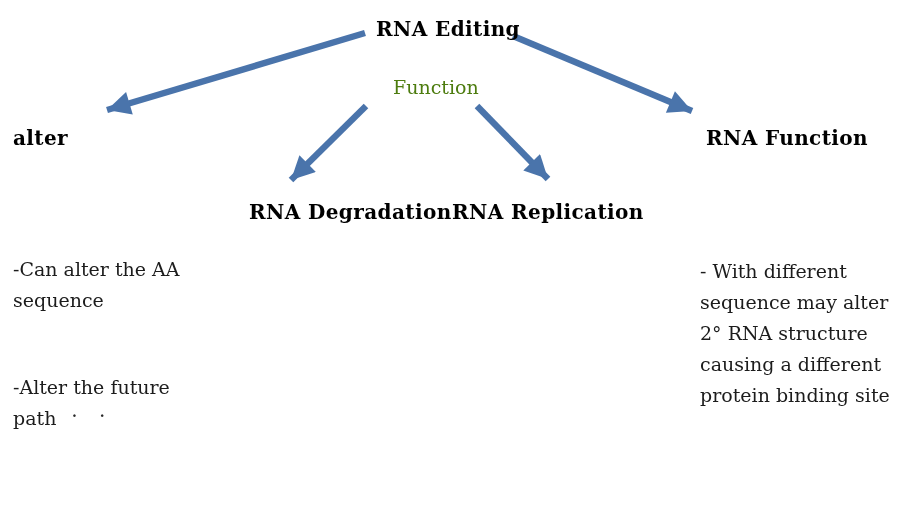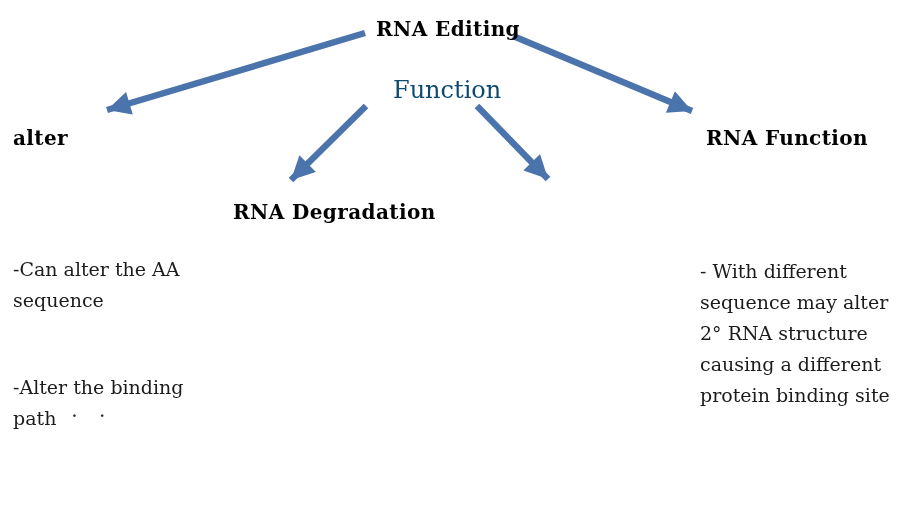--- a/index.html
+++ b/index.html
@@ -14,22 +14,22 @@
   }
   .abs { position: absolute; }
   .heading {
     font-weight: bold;
     font-size: 20px;
     color: #000;
     letter-spacing: 0.4px;
     white-space: nowrap;
   }
   .subtitle {
-    font-size: 24px;
-    color: #0c4a6e;
+    font-size: 19px;
+    color: #4d7c0f;
     white-space: nowrap;
   }
   .body-text {
     font-size: 19px;
     line-height: 31px;
     white-space: pre-line;
   }
   .body-text p { margin: 4px 0 21px 0; white-space: pre-line; }
   .clipped-dots {
     font-size: 14px;
@@ -63,27 +63,28 @@
     <line class="arrow-line" x1="477" y1="106" x2="548" y2="179" marker-end="url(#ah)" stroke="#4a74ab"></line>
   </svg>
 
   <div class="abs heading" style="left:376px; top:17px;">RNA Editing</div>
   <div class="abs subtitle" style="left:393px; top:76px;">Function</div>
 
   <div class="abs heading" style="left:13px; top:126px;">alter</div>
   <div class="abs body-text" style="left:13px; top:219px; width:212px;">
     <p>-Can alter the AA
 sequence</p>
-    <p>-Alter the binding
+    <p>-Alter the future
 path</p>
   </div>
   <div class="abs clipped-dots" style="left:72px; top:408px;">· ·</div>
 
-  <div class="abs heading" style="left:233px; top:200px;">RNA Degradation</div>
+  <div class="abs heading" style="left:249px; top:200px;">RNA Degradation</div>
 
+  <div class="abs heading" style="left:452px; top:200px;">RNA Replication</div>
 
   <div class="abs heading" style="left:706px; top:126px;">RNA Function</div>
   <div class="abs body-text" style="left:700px; top:221px; width:230px;">
     <p>- With different
 sequence may alter
 2° RNA structure
 causing a different
 protein binding site</p>
   </div>
 

